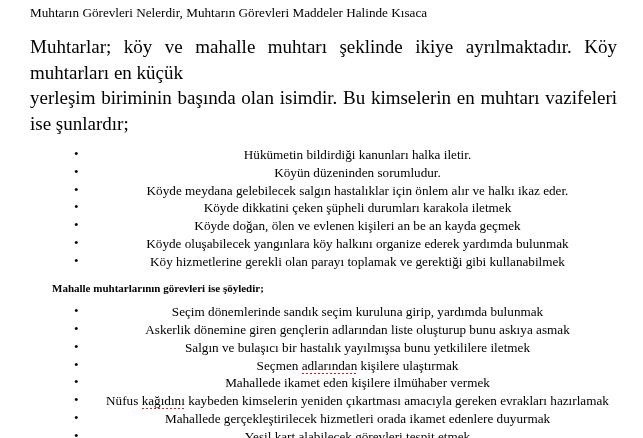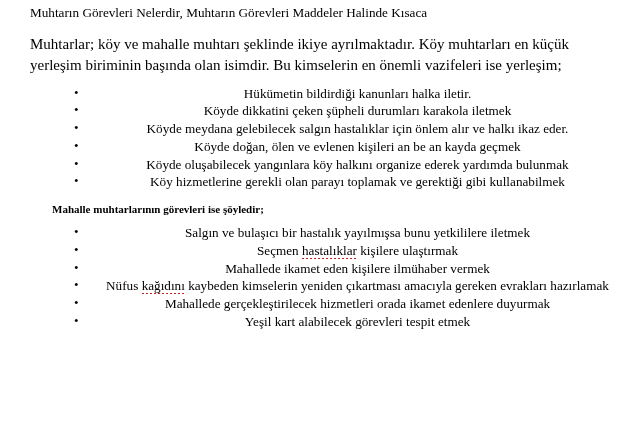--- a/index.html
+++ b/index.html
@@ -24,21 +24,21 @@
   .doc {
     padding: 4px 26px 0 30px;
   }
   .title {
     font-size: 13.2px;
     line-height: 1.32;
     margin: 0 0 13px 0;
     white-space: nowrap;
   }
   .para {
-    font-size: 15px;
+    font-size: 19px;
     line-height: 1.34;
     margin: 0 0 10px 0;
     text-align: justify;
     text-justify: inter-word;
   }
   ul.bullets {
     list-style: none;
     margin: 0 0 6px 0;
     padding: 0 0 0 44px;
     text-align: center;
@@ -78,37 +78,40 @@
 </head>
 <body>
 
 <div class="page">
   <div class="doc">
 
     <div class="title">Muhtarın Görevleri Nelerdir, Muhtarın Görevleri Maddeler Halinde Kısaca</div>
 
     <div class="para">
       <span class="indent-wrap">Muhtarlar; köy ve mahalle muhtarı şeklinde ikiye ayrılmaktadır.  Köy muhtarları en küçük</span>
-      <span class="indent-wrap">yerleşim biriminin  başında olan isimdir.  Bu kimselerin  en önemli vazifeleri  ise yerleşim;</span>
+      <span class="indent-wrap">yerleşim biriminin  başında olan isimdir.  Bu kimselerin  en muhtarı vazifeleri  ise şunlardır;</span>
     </div>
 
     <ul class="bullets">
       <li><span>Hükümetin bildirdiği kanunları halka iletir.</span></li>
+      <li><span>Köyün düzeninden sorumludur.</span></li>
+      <li><span>Köyde meydana gelebilecek salgın hastalıklar için önlem alır ve halkı ikaz eder.</span></li>
       <li><span>Köyde dikkatini çeken şüpheli durumları karakola iletmek</span></li>
-      <li><span>Köyde meydana gelebilecek salgın hastalıklar için önlem alır ve halkı ikaz eder.</span></li>
       <li><span>Köyde doğan, ölen ve evlenen kişileri  an be an kayda geçmek</span></li>
       <li><span>Köyde oluşabilecek yangınlara köy halkını organize ederek yardımda bulunmak</span></li>
       <li><span>Köy hizmetlerine  gerekli olan parayı toplamak ve gerektiği gibi kullanabilmek</span></li>
     </ul>
 
     <div class="subhead">Mahalle muhtarlarının görevleri ise şöyledir;</div>
 
     <ul class="bullets">
+      <li><span>Seçim dönemlerinde sandık seçim kuruluna girip, yardımda bulunmak</span></li>
+      <li><span>Askerlik dönemine giren gençlerin  adlarından liste oluşturup bunu askıya asmak</span></li>
       <li><span>Salgın ve bulaşıcı bir hastalık yayılmışsa  bunu yetkililere iletmek</span></li>
-      <li><span>Seçmen <span class="wavy">hastalıklar</span> kişilere  ulaştırmak</span></li>
+      <li><span>Seçmen <span class="wavy">adlarından</span> kişilere  ulaştırmak</span></li>
       <li><span>Mahallede ikamet eden kişilere ilmühaber vermek</span></li>
       <li><span>Nüfus <span class="wavy">kağıdını</span> kaybeden kimselerin  yeniden çıkartması amacıyla gereken evrakları hazırlamak</span></li>
       <li><span>Mahallede gerçekleştirilecek hizmetleri  orada ikamet edenlere duyurmak</span></li>
       <li><span>Yeşil kart alabilecek görevleri  tespit etmek</span></li>
     </ul>
 
   </div>
 </div>
 
 </body></html>

